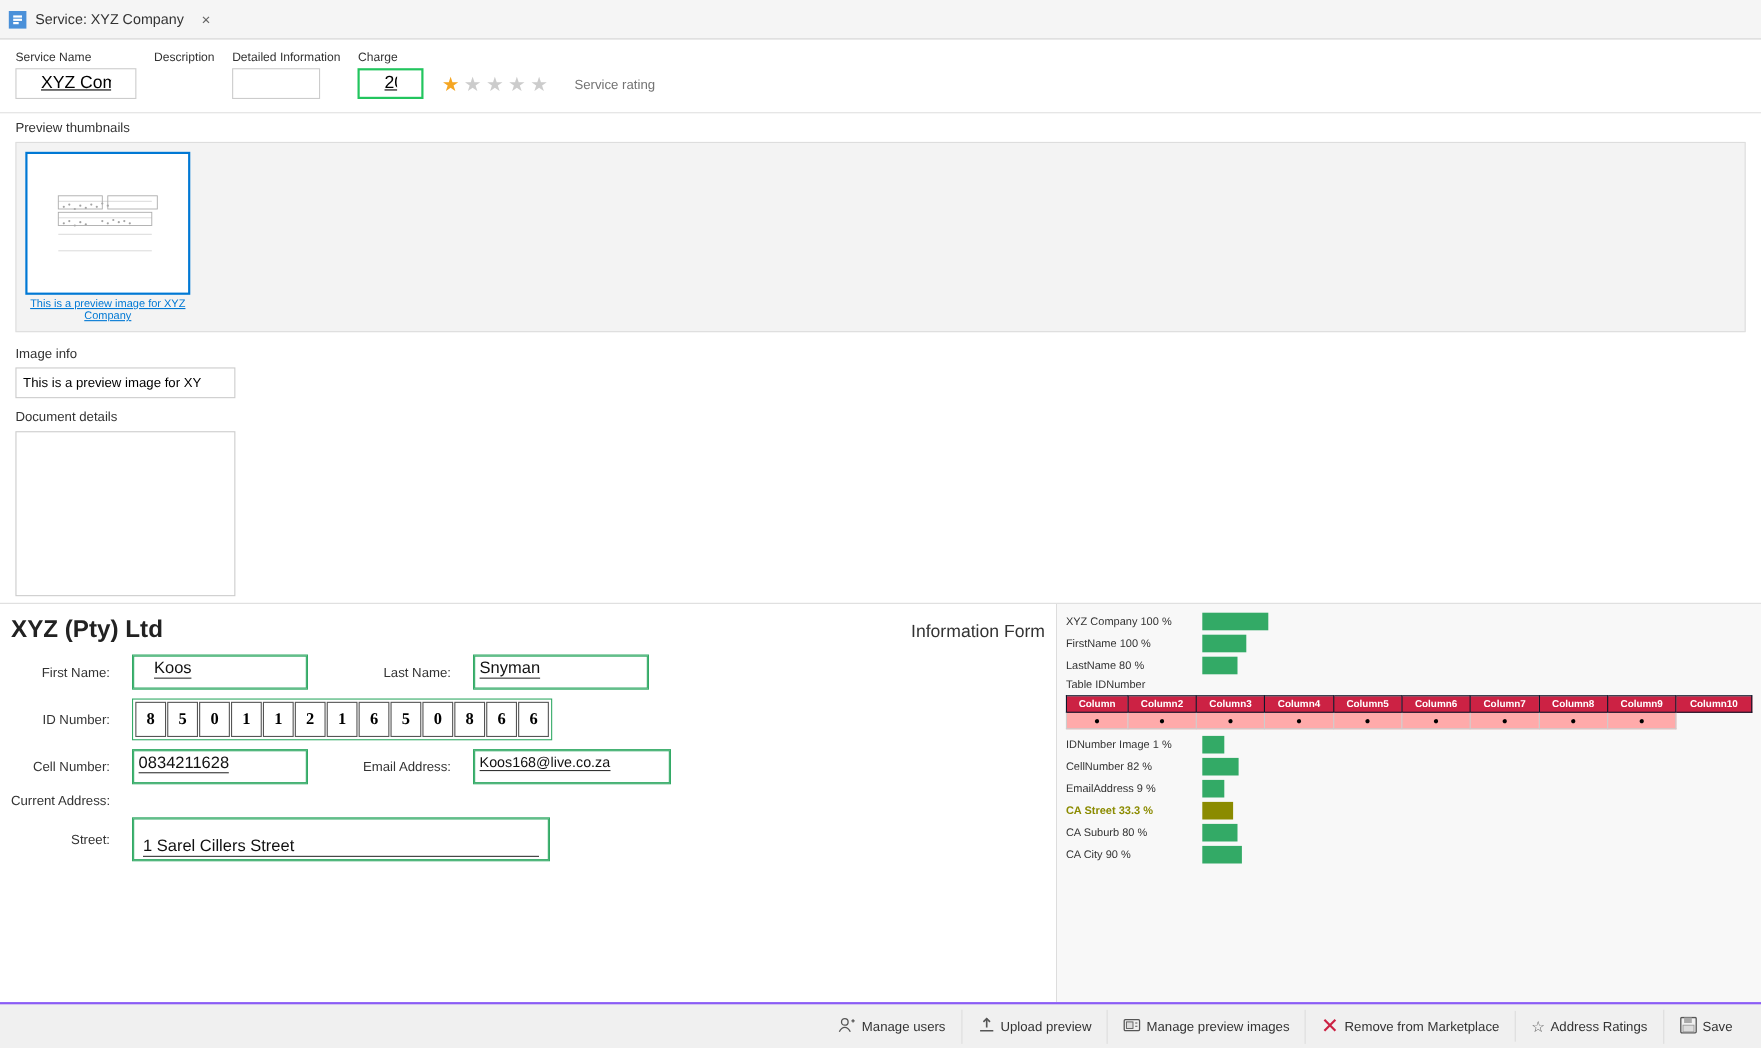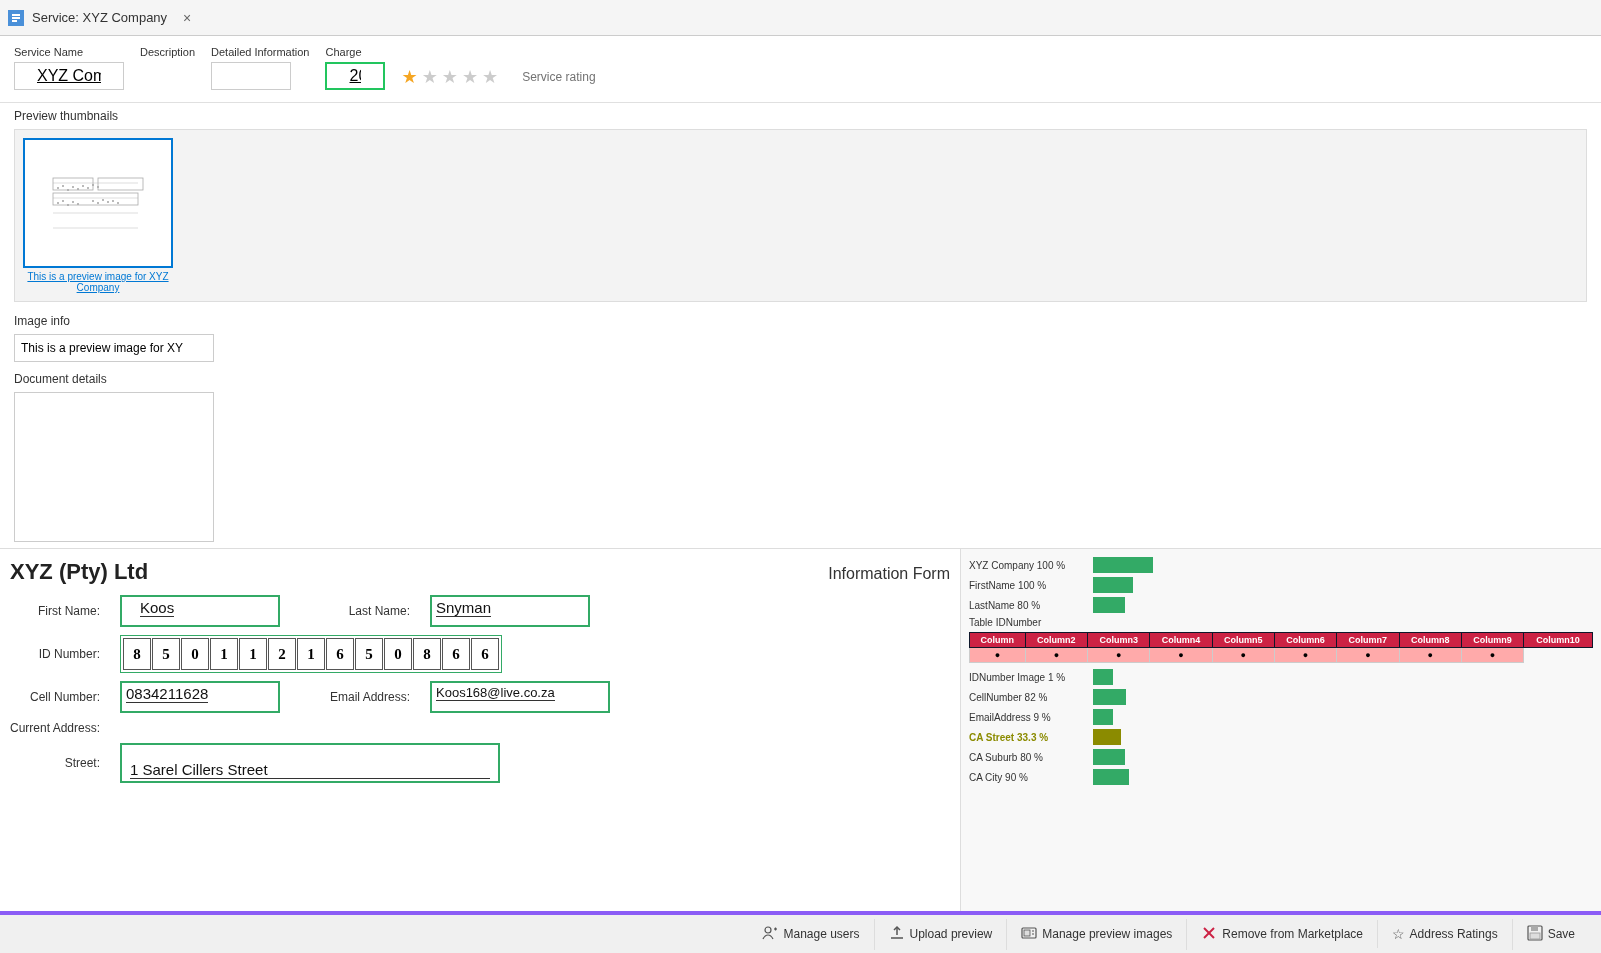--- a/index.html
+++ b/index.html
@@ -329,21 +329,21 @@
       border: 1px solid #ccc;
       background: #fcc;
       font-size: 9px;
       text-align: center;
     }
 
     
     .bottom-toolbar {
       height: 42px;
       background: #f0f0f0;
-      border-top: 4px solid #8b5cf6;
+      border-top: 2px solid #8b5cf6;
       display: flex;
       align-items: center;
       padding: 0 12px;
       gap: 0;
       flex-shrink: 0;
       justify-content: flex-end;
     }
     .toolbar-btn {
       display: flex;
       align-items: center;

